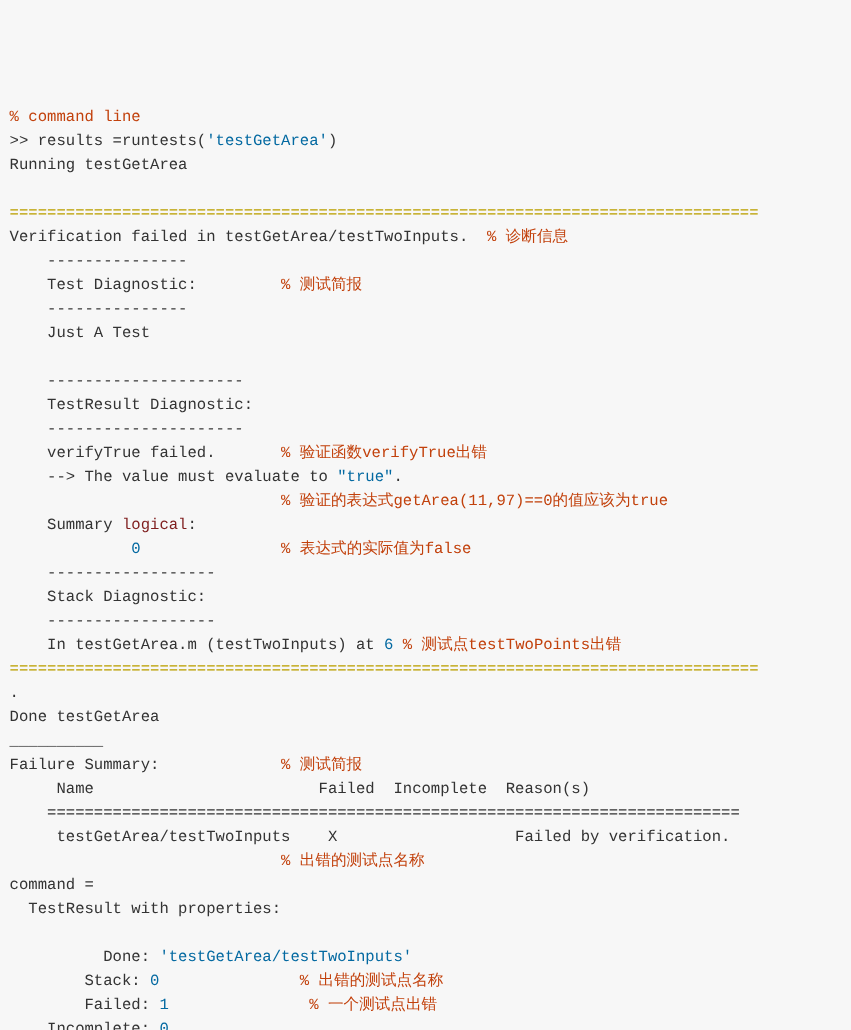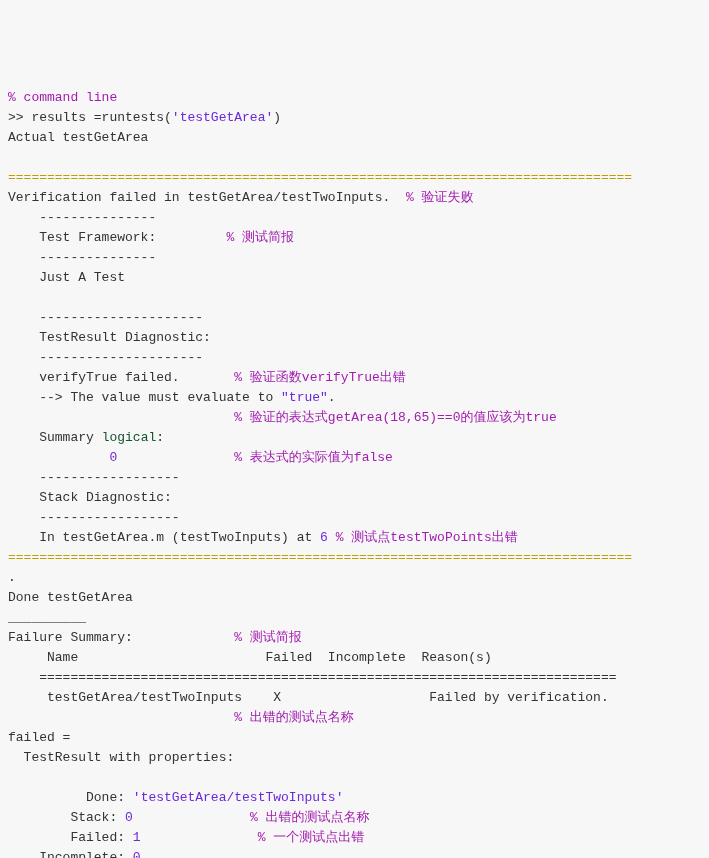--- a/index.html
+++ b/index.html
@@ -7,63 +7,63 @@
     padding: 8px;
     background: #f7f7f7;
     font-family: Consolas, "Courier New", monospace;
     font-size: 13px;
     line-height: 20px;
     color: #333;
     width: 709px;
     box-sizing: border-box;
     white-space: pre;
   }
-  .green   { color: #a21caf; }
-  .purple  { color: #6d28d9; }
-  .keyword { color: #14532d; }
+  .green   { color: #c2410c; }
+  .purple  { color: #0369a1; }
+  .keyword { color: #7f1d1d; }
   .divider { color: #bba000; letter-spacing: 0; }
 </style>
 </head>
 <body>
 
 
 
 <div><span class="green">% command line</span>
 <span><span>&gt;&gt; results =runtests(</span><span class="purple">'testGetArea'</span><span>)</span></span>
-<span>Actual testGetArea</span>
+<span>Running testGetArea</span>
 
 <span class="divider">================================================================================</span>
-<span><span>Verification failed in testGetArea/testTwoInputs.  </span><span class="green">% 验证失败</span></span>
+<span><span>Verification failed in testGetArea/testTwoInputs.  </span><span class="green">% 诊断信息</span></span>
 <span>    ---------------</span>
-<span><span>    Test Framework:         </span><span class="green">% 测试简报</span></span>
+<span><span>    Test Diagnostic:         </span><span class="green">% 测试简报</span></span>
 <span>    ---------------</span>
 <span>    Just A Test</span>
 
 <span>    ---------------------</span>
 <span>    TestResult Diagnostic:</span>
 <span>    ---------------------</span>
 <span><span>    verifyTrue failed.       </span><span class="green">% 验证函数verifyTrue出错</span></span>
 <span><span>    --&gt; The value must evaluate to </span><span class="purple">"true"</span><span>.</span></span>
-<span><span>                             </span><span class="green">% 验证的表达式getArea(18,65)==0的值应该为true</span></span>
+<span><span>                             </span><span class="green">% 验证的表达式getArea(11,97)==0的值应该为true</span></span>
 <span><span>    Summary </span><span class="keyword">logical</span><span>:</span></span>
 <span><span>             </span><span class="purple">0</span><span>               </span><span class="green">% 表达式的实际值为false</span></span>
 <span>    ------------------</span>
 <span>    Stack Diagnostic:</span>
 <span>    ------------------</span>
 <span><span>    In testGetArea.m (testTwoInputs) at </span><span class="purple">6</span><span> </span><span class="green">% 测试点testTwoPoints出错</span></span>
 <span class="divider">================================================================================</span>
 <span>.</span>
 <span>Done testGetArea</span>
 <span>__________</span>
 <span><span>Failure Summary:</span><span>             </span><span class="green">% 测试简报</span></span>
 <span><span>     Name                        Failed  Incomplete  Reason</span><span>(</span><span>s</span><span>)</span></span>
 <span>    ==========================================================================</span>
 <span><span>     testGetArea/testTwoInputs    X                   Failed by verification</span><span>.</span></span>
 <span><span>                             </span><span class="green">% 出错的测试点名称</span></span>
-<span>failed =</span>
+<span>command =</span>
 <span>  TestResult with properties:</span>
 
 <span><span>          Done: </span><span class="purple">'testGetArea/testTwoInputs'</span></span>
 <span><span>        Stack: </span><span class="purple">0</span><span>               </span><span class="green">% 出错的测试点名称</span></span>
 <span><span>        Failed: </span><span class="purple">1</span><span>               </span><span class="green">% 一个测试点出错</span></span>
 <span><span>    Incomplete: </span><span class="purple">0</span></span>
 
 
 
 </div>

